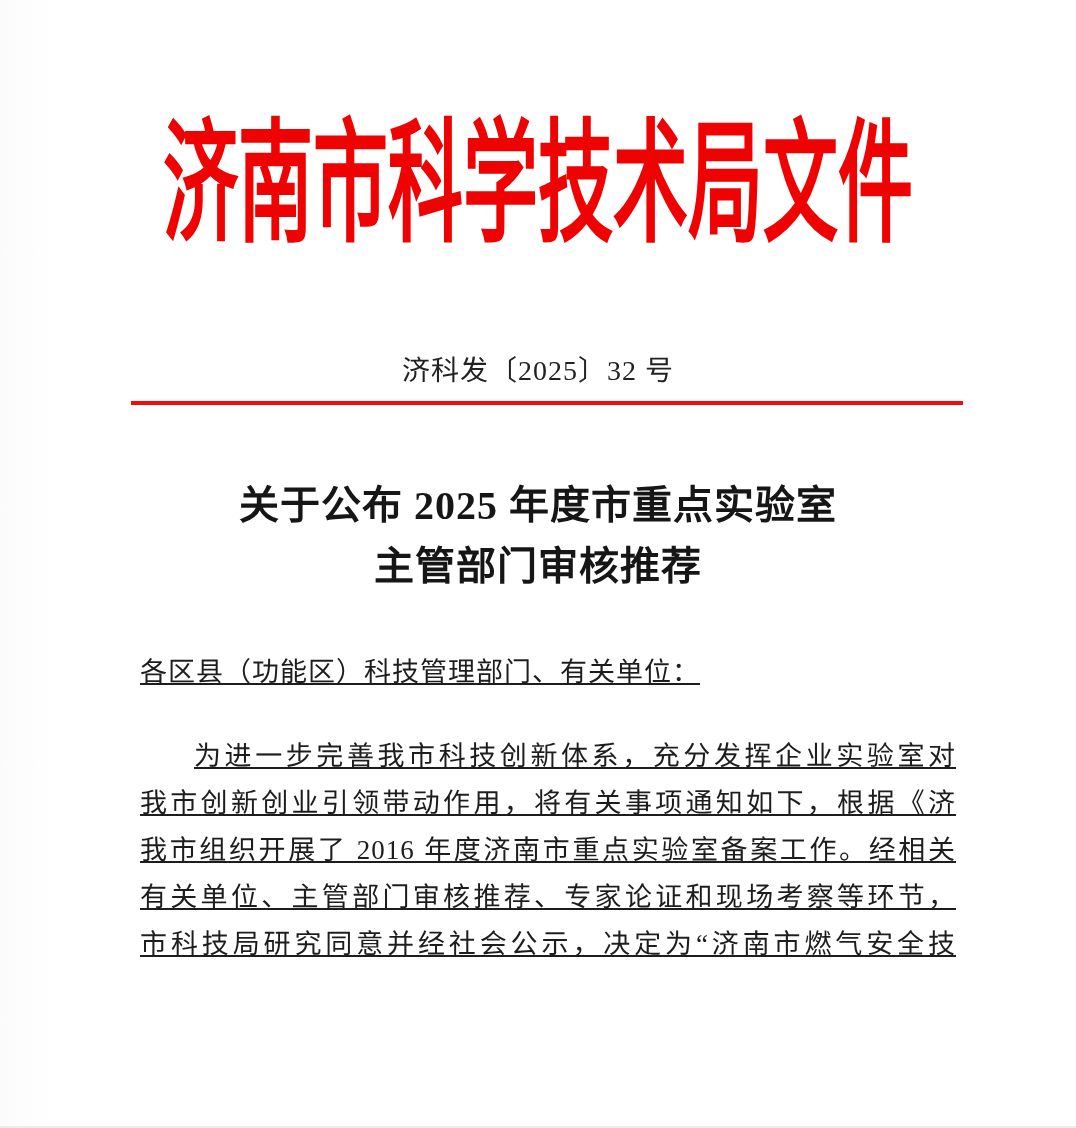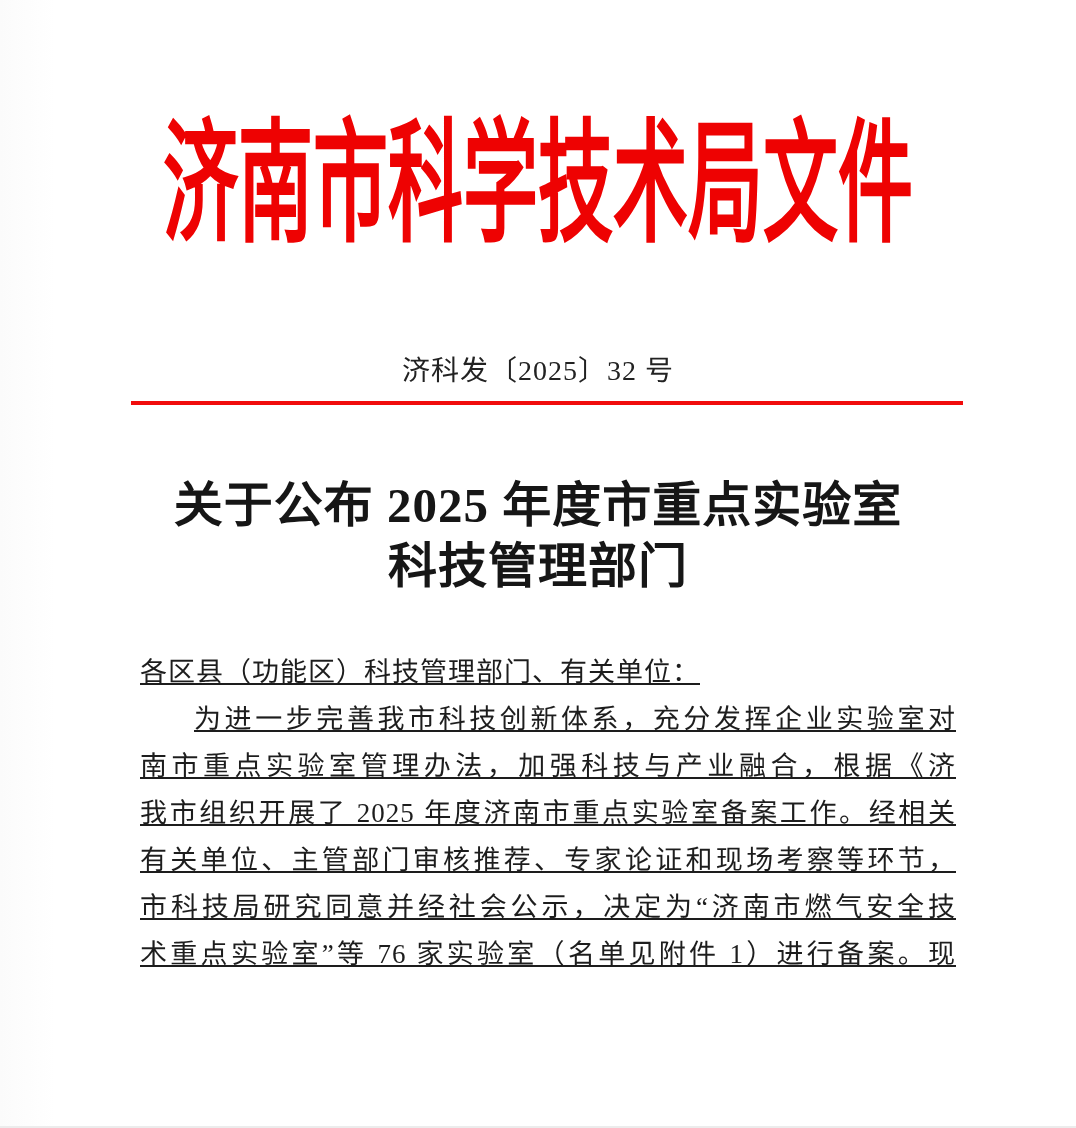--- a/index.html
+++ b/index.html
@@ -50,21 +50,21 @@
   .red-rule{
     position:absolute;top:401px;left:131px;
     width:832px;height:4px;
     background:var(--rule-red);
   }
   
   .notice-title{
     position:absolute;top:475px;left:123px;width:830px;
     text-align:center;
     font-weight:bold;
-    font-size:49px;
+    font-size:40px;
     line-height:61px;
     letter-spacing:1px;
     color:#161616;
     white-space:nowrap;
   }
   
   .body-text{
     position:absolute;top:649px;left:140px;width:816px;
     font-size:27px;
     letter-spacing:1px;
@@ -77,41 +77,41 @@
     white-space:nowrap;
     overflow:visible;
   }
   .bline.just{
     text-align:justify;
     text-align-last:justify;
     white-space:normal;
   }
   .bline.indent{
     text-indent:54px;
+    margin-top:37px;
   }
 </style>
 </head>
 <body>
 
 <div class="page">
 
   <div class="letterhead">济南市科学技术局文件</div>
 
   <div class="doc-number">济科发〔2025〕32 号</div>
 
   <div class="red-rule"></div>
 
   <div class="notice-title">
     <div>关于公布 2025 年度市重点实验室</div>
-    <div>科技管理部门</div>
+    <div>主管部门审核推荐</div>
   </div>
 
   <div class="body-text">
     <div class="bline">各区县（功能区）科技管理部门、有关单位：</div>
     <div class="bline just indent">为进一步完善我市科技创新体系，充分发挥企业实验室对</div>
-    <div class="bline just">南市重点实验室管理办法，加强科技与产业融合，根据《济</div>
-    <div class="bline just">我市组织开展了 2025 年度济南市重点实验室备案工作。经相关</div>
+    <div class="bline just">我市创新创业引领带动作用，将有关事项通知如下，根据《济</div>
+    <div class="bline just">我市组织开展了 2016 年度济南市重点实验室备案工作。经相关</div>
     <div class="bline just">有关单位、主管部门审核推荐、专家论证和现场考察等环节，</div>
     <div class="bline just">市科技局研究同意并经社会公示，决定为“济南市燃气安全技</div>
-    <div class="bline just">术重点实验室”等 76 家实验室（名单见附件 1）进行备案。现</div>
   </div>
 
 </div>
 
 </body></html>

